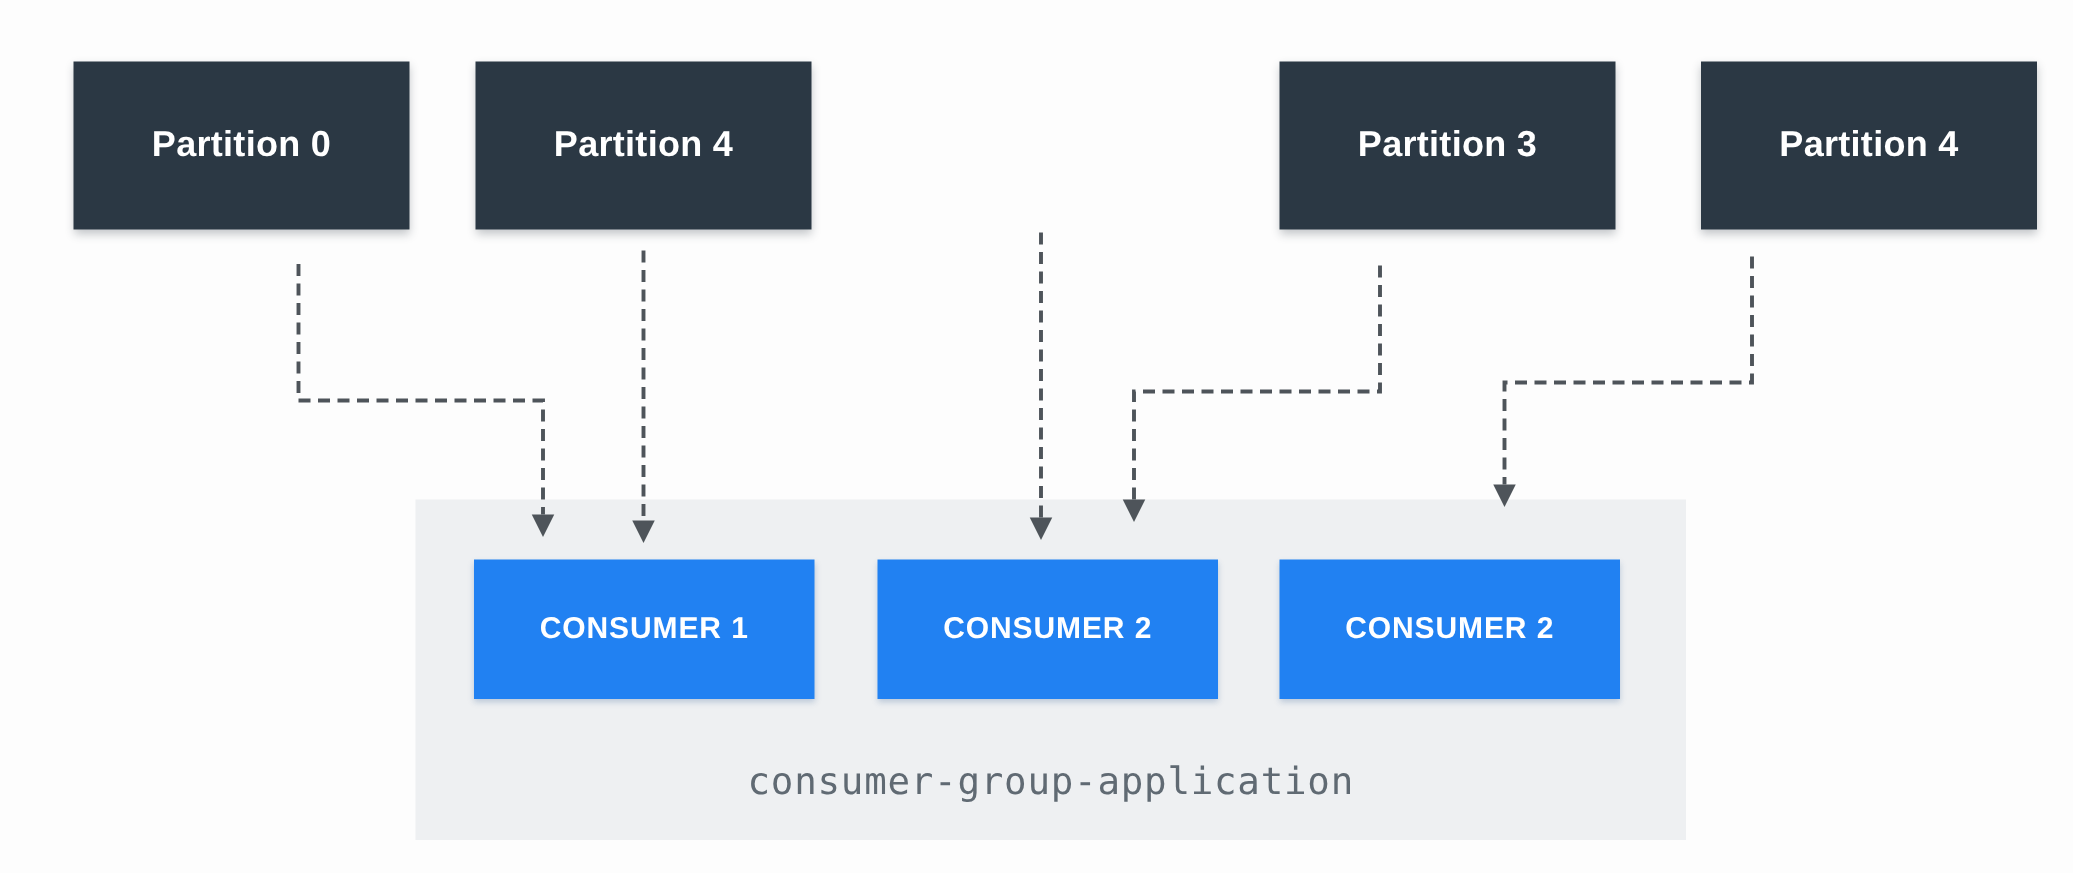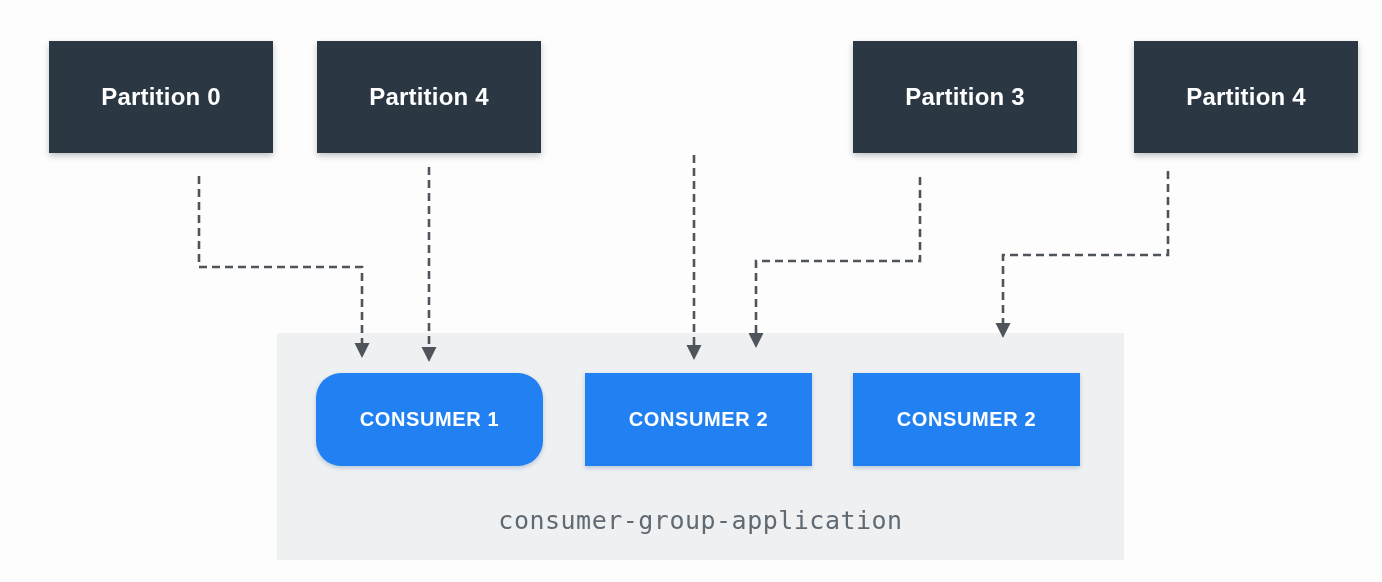--- a/index.html
+++ b/index.html
@@ -52,21 +52,21 @@
     background: var(--consumer-bg, #2181f2);
     color: var(--box-text, #ffffff);
     display: flex;
     align-items: center;
     justify-content: center;
     font-size: 20px;
     font-weight: bold;
     letter-spacing: 0.6px;
     box-shadow: 0 2px 4px rgba(30,80,140,0.25);
   }
-  .c1 { left: 316px; border-radius: 25px; }
+  .c1 { left: 316px; }
   .c2 { left: 585px; text-align: right; }
   .c3 { left: 853px; }
 
   .group-label {
     position: absolute;
     left: 277px;
     top: 506px;
     width: 847px;
     text-align: center;
     font-family: "DejaVu Sans Mono", monospace;

